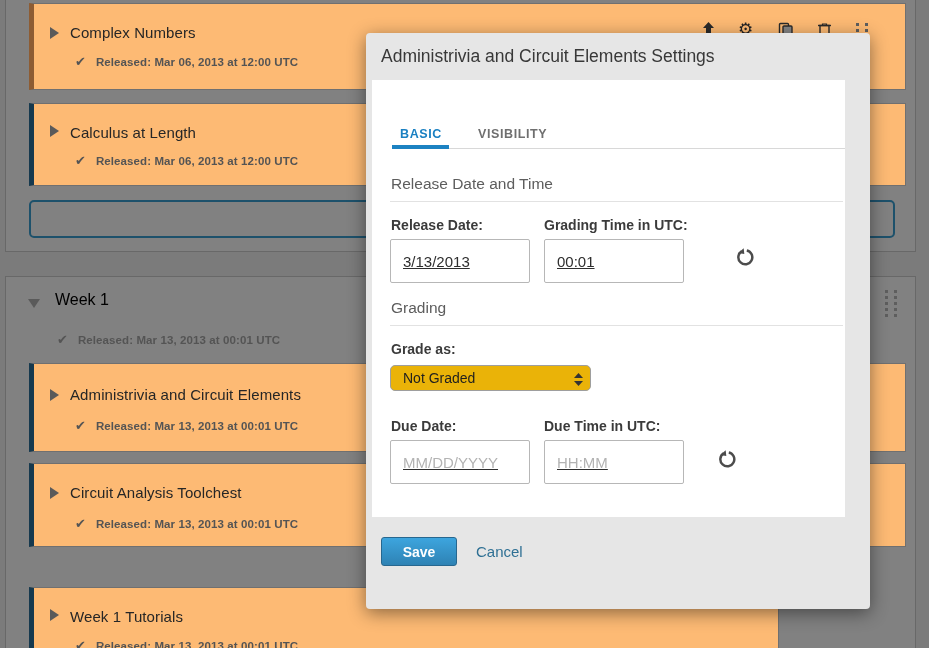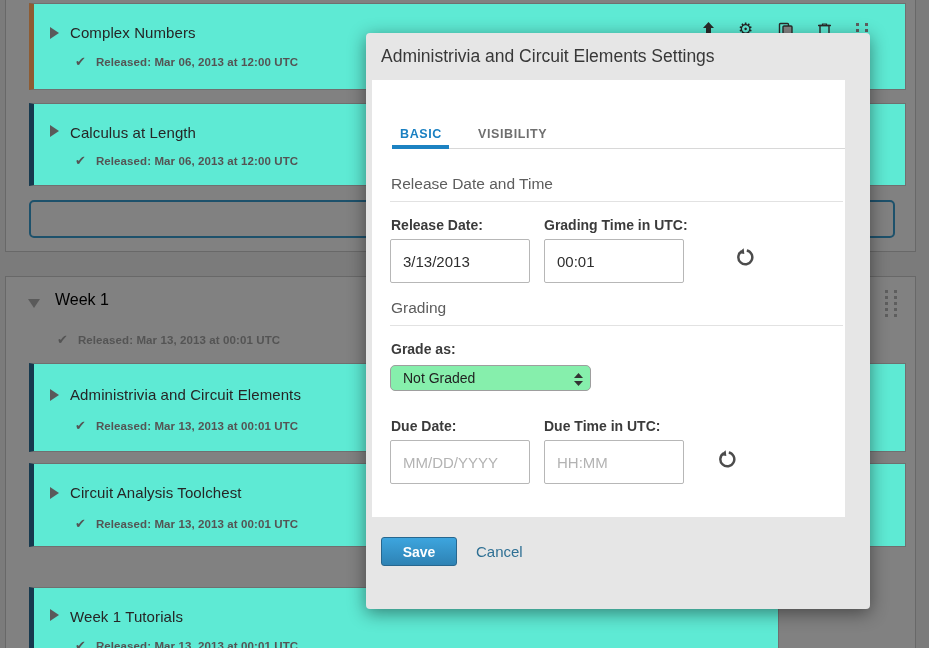--- a/index.html
+++ b/index.html
@@ -13,21 +13,21 @@
   .page { position: absolute; inset: 0; }
 
   
   .outline-section {
     position: absolute;
     background: #818181;
     border: 1px solid #686868;
   }
   .card {
     position: absolute;
-    background: #5eead4;
+    background: #fdba74;
     border: 1px solid #707070;
     border-left-width: 5px;
     text-decoration: underline;
   }
   .card-title {
     position: absolute; left: 36px; top: 20px;
     font-size: 15px; color: #262626; letter-spacing: .1px;
     white-space: nowrap;
   }
   .tri { position: absolute; width: 10px; height: 12px; }
@@ -74,28 +74,28 @@
 
   .form-heading { position: absolute; left: 19px; font-size: 15.5px; color: #5d5d5d; white-space: nowrap; text-align: right; }
   .hairline { position: absolute; left: 18px; width: 453px; height: 1px; background: #e2e2e2; }
 
   .field-label { position: absolute; font-size: 14px; font-weight: bold; color: #3b3b3b; white-space: nowrap; text-align: center; }
   .text-input {
     position: absolute; width: 140px; height: 44px;
     border: 1px solid #b7b7b7; border-radius: 2px;
     background: #fff; padding: 0 12px;
     font-family: "Liberation Sans", sans-serif;
-    font-size: 15px; color: #2e2e2e;
+    font-size: 15px; color: #2e2e2e; text-decoration: underline;
   }
   .text-input::placeholder { color: #b3b3b3; opacity: 1; }
 
   .select-box {
     position: absolute; left: 18px; top: 285px; width: 201px; height: 26px;
     border: 1px solid #9e9e9e; border-radius: 5px;
-    background: #86efac; cursor: pointer;
+    background: #eab308; cursor: pointer;
   }
   .select-value { position: absolute; left: 12px; top: 4px; font-size: 14px; color: #1f1f1f; }
   .select-stepper { position: absolute; right: 7px; top: 6px; }
 
   .reset-btn { position: absolute; width: 18px; height: 18px; cursor: pointer; background: none; border: none; padding: 0; }
 
   .save-button {
     position: absolute; left: 15px; top: 504px; width: 76px; height: 29px;
     background: linear-gradient(#3da5de, #2e82b4);
     border: 1px solid #27678f; border-radius: 3px;

